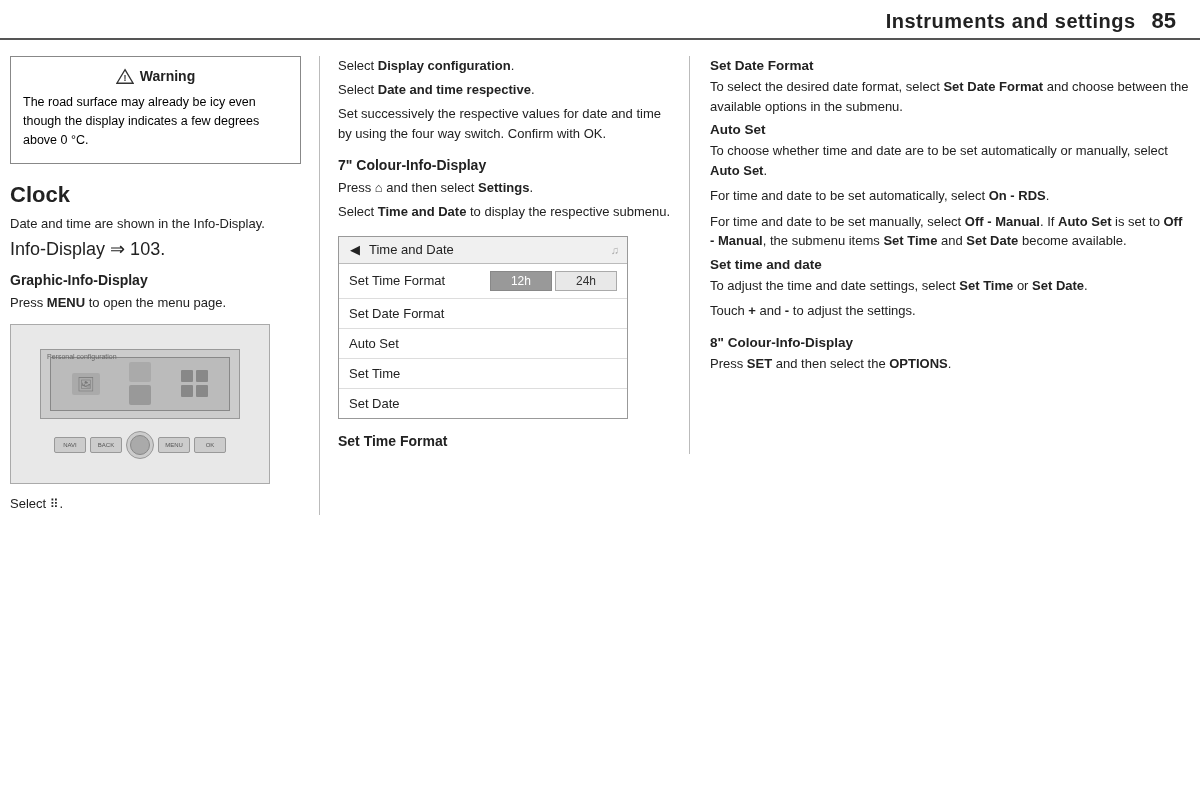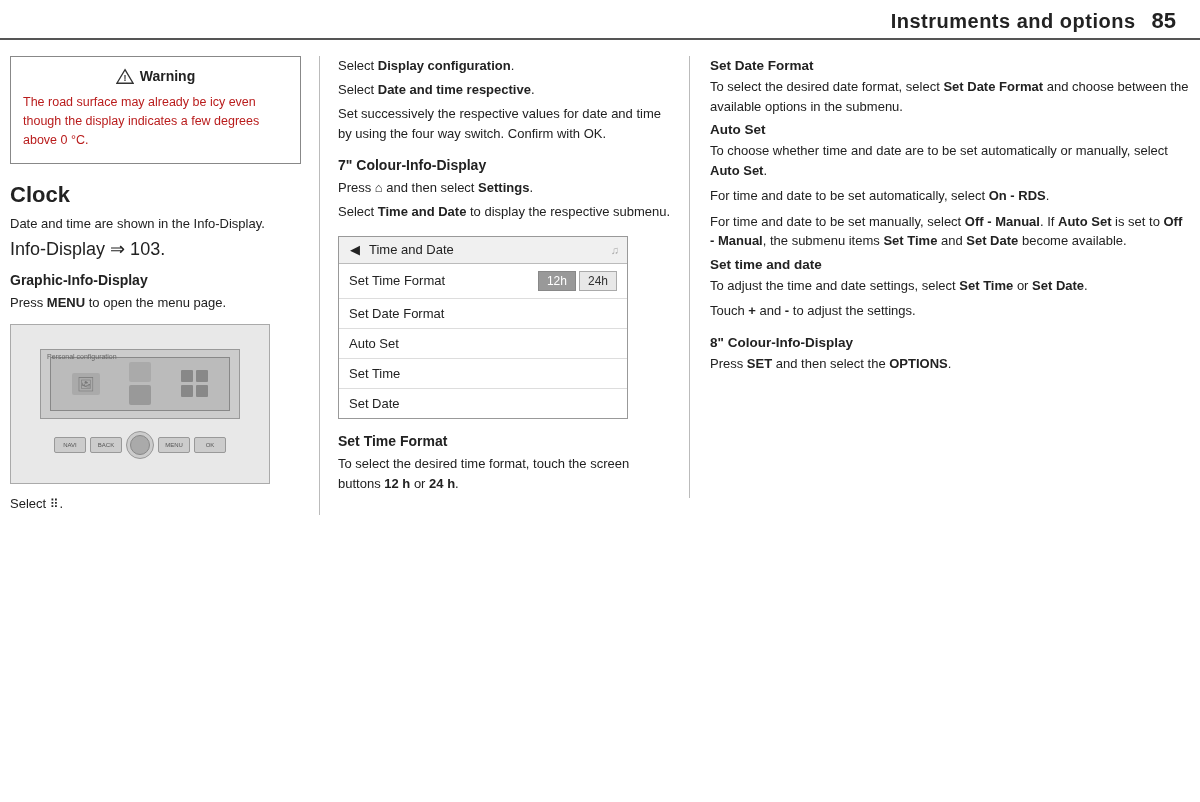--- a/index.html
+++ b/index.html
@@ -86,21 +86,21 @@
       gap: 6px;
     }
     .warning-triangle {
       width: 18px;
       height: 18px;
       display: inline-block;
     }
     .warning-text {
       font-size: 12.5px;
       line-height: 1.5;
-      color: #b91c1c;
+      color: #000000;
     }
 
     
     .section-title-large {
       font-size: 22px;
       font-weight: bold;
       color: #222;
       margin-top: 14px;
       margin-bottom: 6px;
     }
@@ -269,21 +269,21 @@
       font-size: 13px;
     }
     .td-row:last-child {
       border-bottom: none;
     }
     .td-row-buttons {
       display: flex;
       gap: 3px;
     }
     .td-btn {
-      padding: 2px 8px;
+      padding: 2px 20px;
       border: 1px solid #aaa;
       background: #e8e8e8;
       font-size: 12px;
       cursor: pointer;
       font-weight: normal;
       color: #333;
       min-width: 28px;
       text-align: center;
     }
     .td-btn.active {
@@ -312,21 +312,21 @@
     }
 
     p { margin: 0 0 4px 0; }
   </style>
 </head>
 <body>
 
 <div class="page-container">
 
   <div class="page-header">
-    <span class="page-header-title">Instruments and options</span>
+    <span class="page-header-title">Instruments and settings</span>
     <span class="page-number">85</span>
   </div>
 
   <div class="columns">
 
     <div class="col-left">
 
       <div class="warning-box">
         <div class="warning-title">
           <svg class="warning-triangle" viewBox="0 0 20 18" width="18" height="16">
@@ -431,21 +431,20 @@
             <span>Set Time</span>
           </div>
 
           <div class="td-row">
             <span>Set Date</span>
           </div>
         </div>
       </div>
 
       <div class="section-heading">Set Time Format</div>
-      <p class="body-text">To select the desired time format, touch the screen buttons <span class="bold-text">12 h</span> or <span class="bold-text">24 h</span>.</p>
     </div>
 
     <div class="col-right">
 
       <div class="section-heading-right">Set Date Format</div>
       <p class="body-text-right">To select the desired date format, select <span class="bold-text">Set Date Format</span> and choose between the available options in the submenu.</p>
 
       <div class="section-heading-right">Auto Set</div>
       <p class="body-text-right">To choose whether time and date are to be set automatically or manually, select <span class="bold-text">Auto Set</span>.</p>
       <p class="body-text-right">For time and date to be set automatically, select <span class="bold-text">On - RDS</span>.</p>

